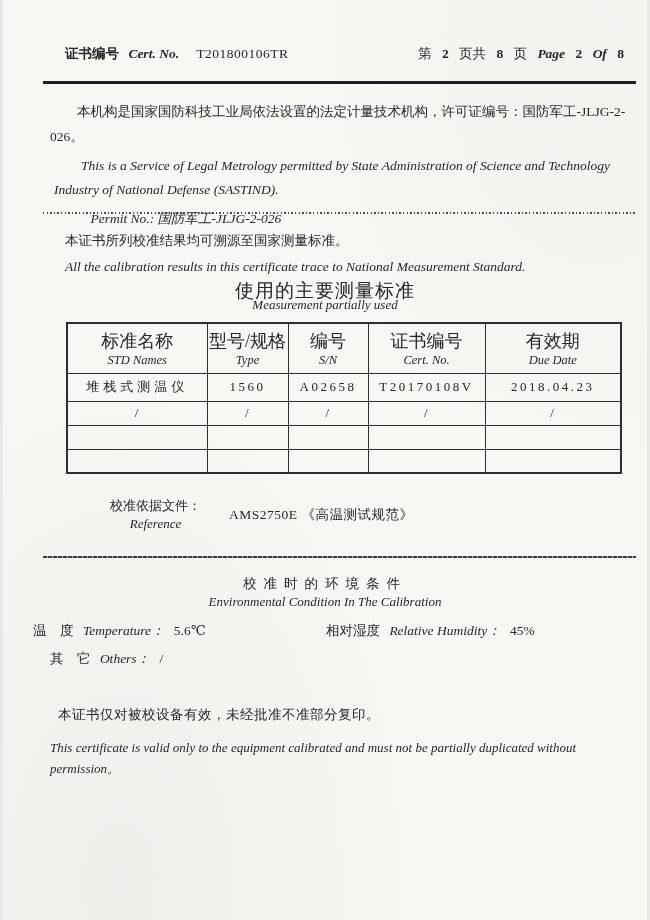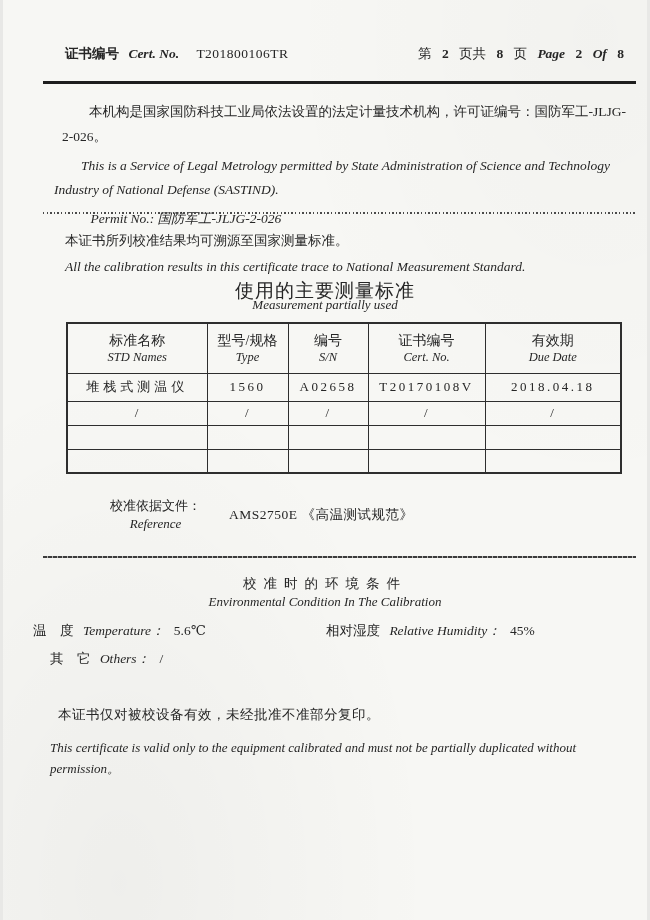--- a/index.html
+++ b/index.html
@@ -22,42 +22,42 @@
 
   
   .hdr{top:45px;left:62px;right:23px;display:flex;justify-content:space-between;font-size:13.5px;}
   .hdr-left span{margin-right:6px;}
   .hdr-left .cert-no{margin-left:8px;letter-spacing:.5px;}
   .hdr-right span{margin-left:7px;}
   .rule-top{top:81px;left:40px;width:593px;height:3px;background:#1e1e1e;}
 
   
   .intro{top:100px;left:47px;width:585px;font-size:13.5px;line-height:1.85;}
-  .intro .zh{text-indent:2em;margin:0 0 2px 12px;}
+  .intro .zh{text-indent:2em;margin:0 0 2px 0;}
   .intro .en{text-indent:2em;margin:4px;line-height:1.8;}
   .intro .permit{text-indent:3em;margin:4px 0 0 0;}
 
   .dotted-rule{top:212px;left:40px;width:593px;height:2px;
     background:repeating-linear-gradient(90deg,#4a4a4a 0 1.5px,transparent 1.5px 3.6px);}
 
   
   .trace{top:228px;left:62px;width:560px;font-size:13.5px;line-height:1.9;}
   .trace p{margin:0;}
 
   .std-title-zh{top:278px;font-size:19px;letter-spacing:1px;}
   .std-title-en{top:297px;font-size:13px;}
 
   
   .std-table{top:322px;left:63px;}
   table{border-collapse:collapse;table-layout:fixed;width:554px;}
   th,td{border:1.5px solid #2e2e2e;padding:0;text-align:center;vertical-align:middle;
         font-weight:normal;overflow:hidden;}
   table{border:2px solid #2e2e2e;}
   thead tr{height:50px;}
-  thead .th-zh{font-size:14px;}
+  thead .th-zh{font-size:18px;}
   thead .th-en{font-size:12.5px;font-style:italic;}
   tbody tr{height:24px;font-size:13px;letter-spacing:1.5px;}
   tbody tr:first-child{height:28px;}
   tbody tr:first-child td:first-child{letter-spacing:4px;}
   tbody tr:first-child td{letter-spacing:2.5px;}
 
   
   .ref{top:497px;left:107px;display:flex;align-items:center;}
   .ref-label{text-align:center;font-size:13px;line-height:1.35;}
   .ref-value{margin-left:28px;font-size:13.5px;letter-spacing:.5px;}
@@ -155,21 +155,21 @@
             <div class="th-en">Due Date</div>
           </th>
         </tr>
       </thead>
       <tbody>
           <tr>
             <td>堆栈式测温仪</td>
             <td>1560</td>
             <td>A02658</td>
             <td>T20170108V</td>
-            <td>2018.04.18</td>
+            <td>2018.04.23</td>
           </tr>
           <tr>
             <td>/</td>
             <td>/</td>
             <td>/</td>
             <td>/</td>
             <td>/</td>
           </tr>
           <tr>
             <td></td>

